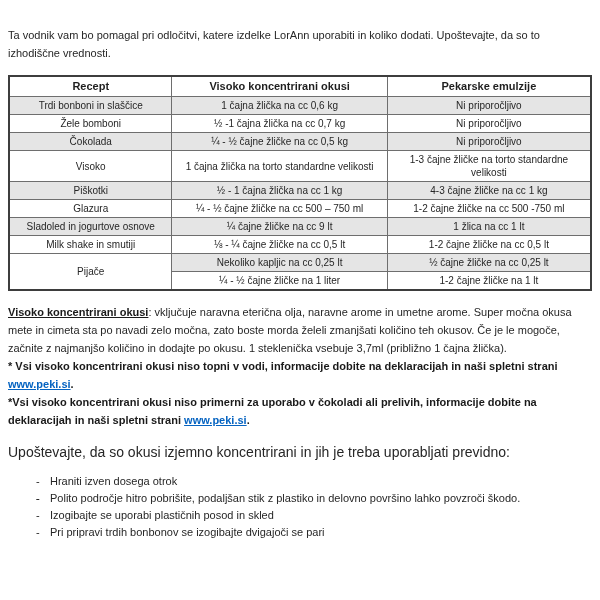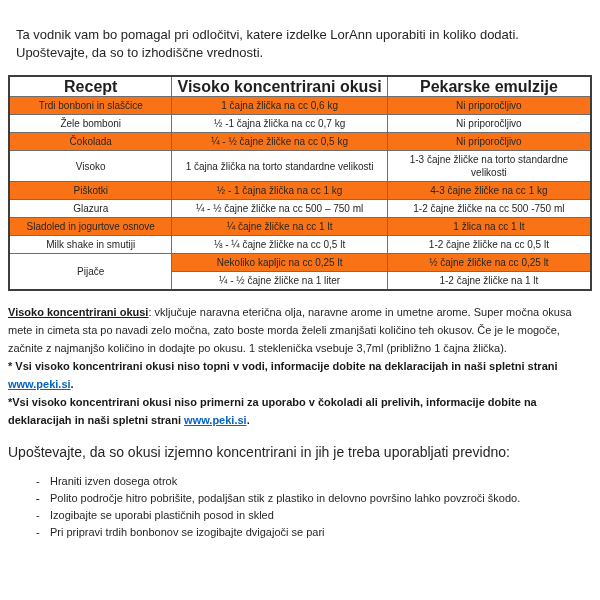--- a/index.html
+++ b/index.html
@@ -10,43 +10,43 @@
     -webkit-font-smoothing:antialiased;
     overflow:hidden;
   }
   .page{width:584px;padding:10px 8px 0 8px;}
 
   
   .title-block{text-align:center;margin-top:4px;}
   .title-line{font-size:16px;line-height:23px;color:#1f1f1f;}
 
   
-  .intro{font-size:13px;line-height:18px;margin:16px 0 0 8px;}
+  .intro{font-size:11px;line-height:18px;margin:16px 0 0 0;}
 
   
   table.dosage{
     width:100%;
     border-collapse:collapse;
     table-layout:fixed;
     margin-top:13px;
     font-size:10px;
     border:2px solid #3d3d3d;
   }
   table.dosage col.c1{width:28%;}
   table.dosage col.c2{width:37%;}
   table.dosage col.c3{width:35%;}
   table.dosage th, table.dosage td{
     border:1px solid #6e6e6e;
     text-align:center;
     vertical-align:middle;
     padding:2px 3px;
     line-height:13px;
   }
-  table.dosage th{font-weight:bold;font-size:16px;padding:3px 3px;background:#ffffff;color:#1f1f1f;}
-  tr.shaded td{background:#f97316;}
+  table.dosage th{font-weight:bold;font-size:11px;padding:3px 3px;background:#ffffff;color:#1f1f1f;}
+  tr.shaded td{background:#e5e5e5;}
   td.cell-white{background:#ffffff !important;margin-left:8px;}
 
   
   .note{font-size:11px;line-height:18px;margin:12px 0 0 0;}
   .note-label{font-weight:bold;text-decoration:underline;color:#1a1a1a;}
   .warning{font-size:11px;line-height:18px;margin:0;font-weight:bold;color:#1a1a1a;}
   a.doc-link{color:#0563C1;text-decoration:underline;cursor:pointer;}
 
   
   .caution-intro{font-size:14px;line-height:18px;margin:14px 0 0 0;}
@@ -110,21 +110,21 @@
           <td>½ - 1 čajna žlička na cc 1 kg</td>
           <td>4-3 čajne žličke na cc 1 kg</td>
         </tr>
         <tr>
           <td>Glazura</td>
           <td>¼ - ½  čajne žličke na cc 500 – 750 ml</td>
           <td>1-2 čajne žličke na cc 500 -750 ml</td>
         </tr>
         <tr class="shaded">
           <td>Sladoled in jogurtove osnove</td>
-          <td>¼  čajne žličke na cc 1 lt</td>
+          <td>¼  čajne žličke na cc 9 lt</td>
           <td>1 žlica na cc 1 lt</td>
         </tr>
         <tr>
           <td>Milk shake in smutiji</td>
           <td>⅛ - ¼  čajne žličke na cc 0,5 lt</td>
           <td>1-2 čajne žličke na cc 0,5 lt</td>
         </tr>
         <tr class="shaded">
           <td rowspan="2" class="cell-white">Pijače</td>
           <td>Nekoliko kapljic na cc 0,25 lt</td>

